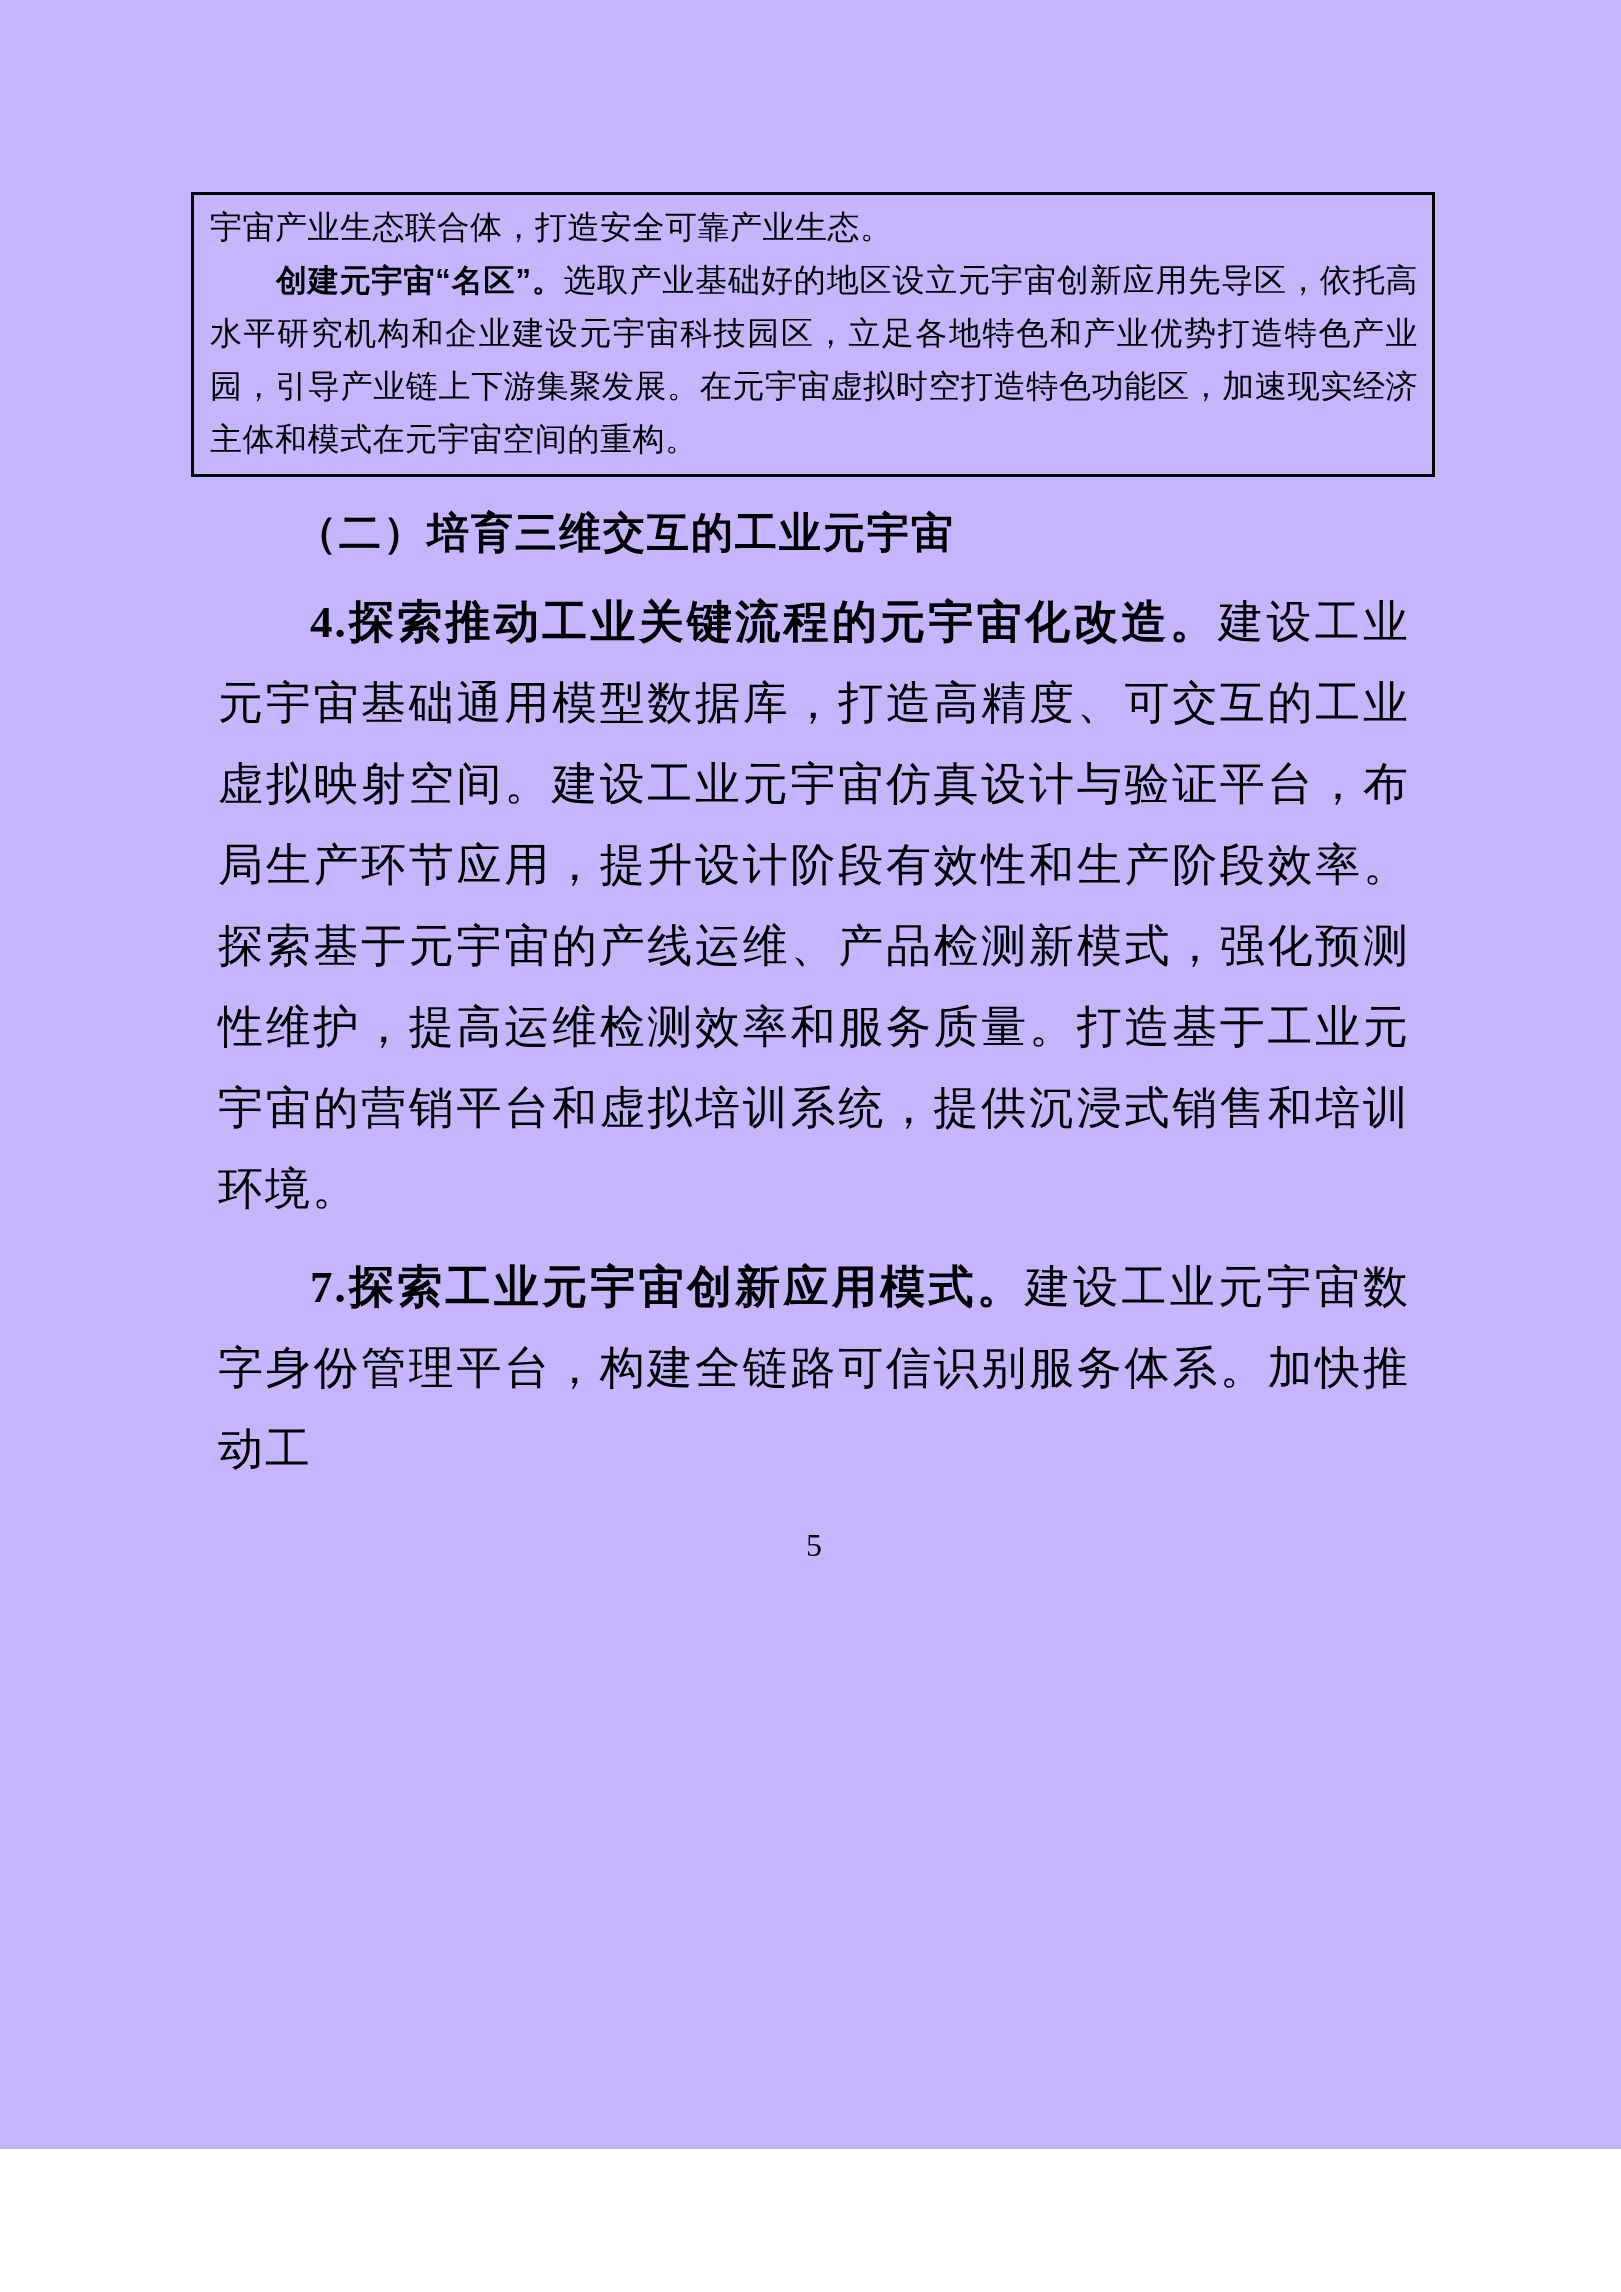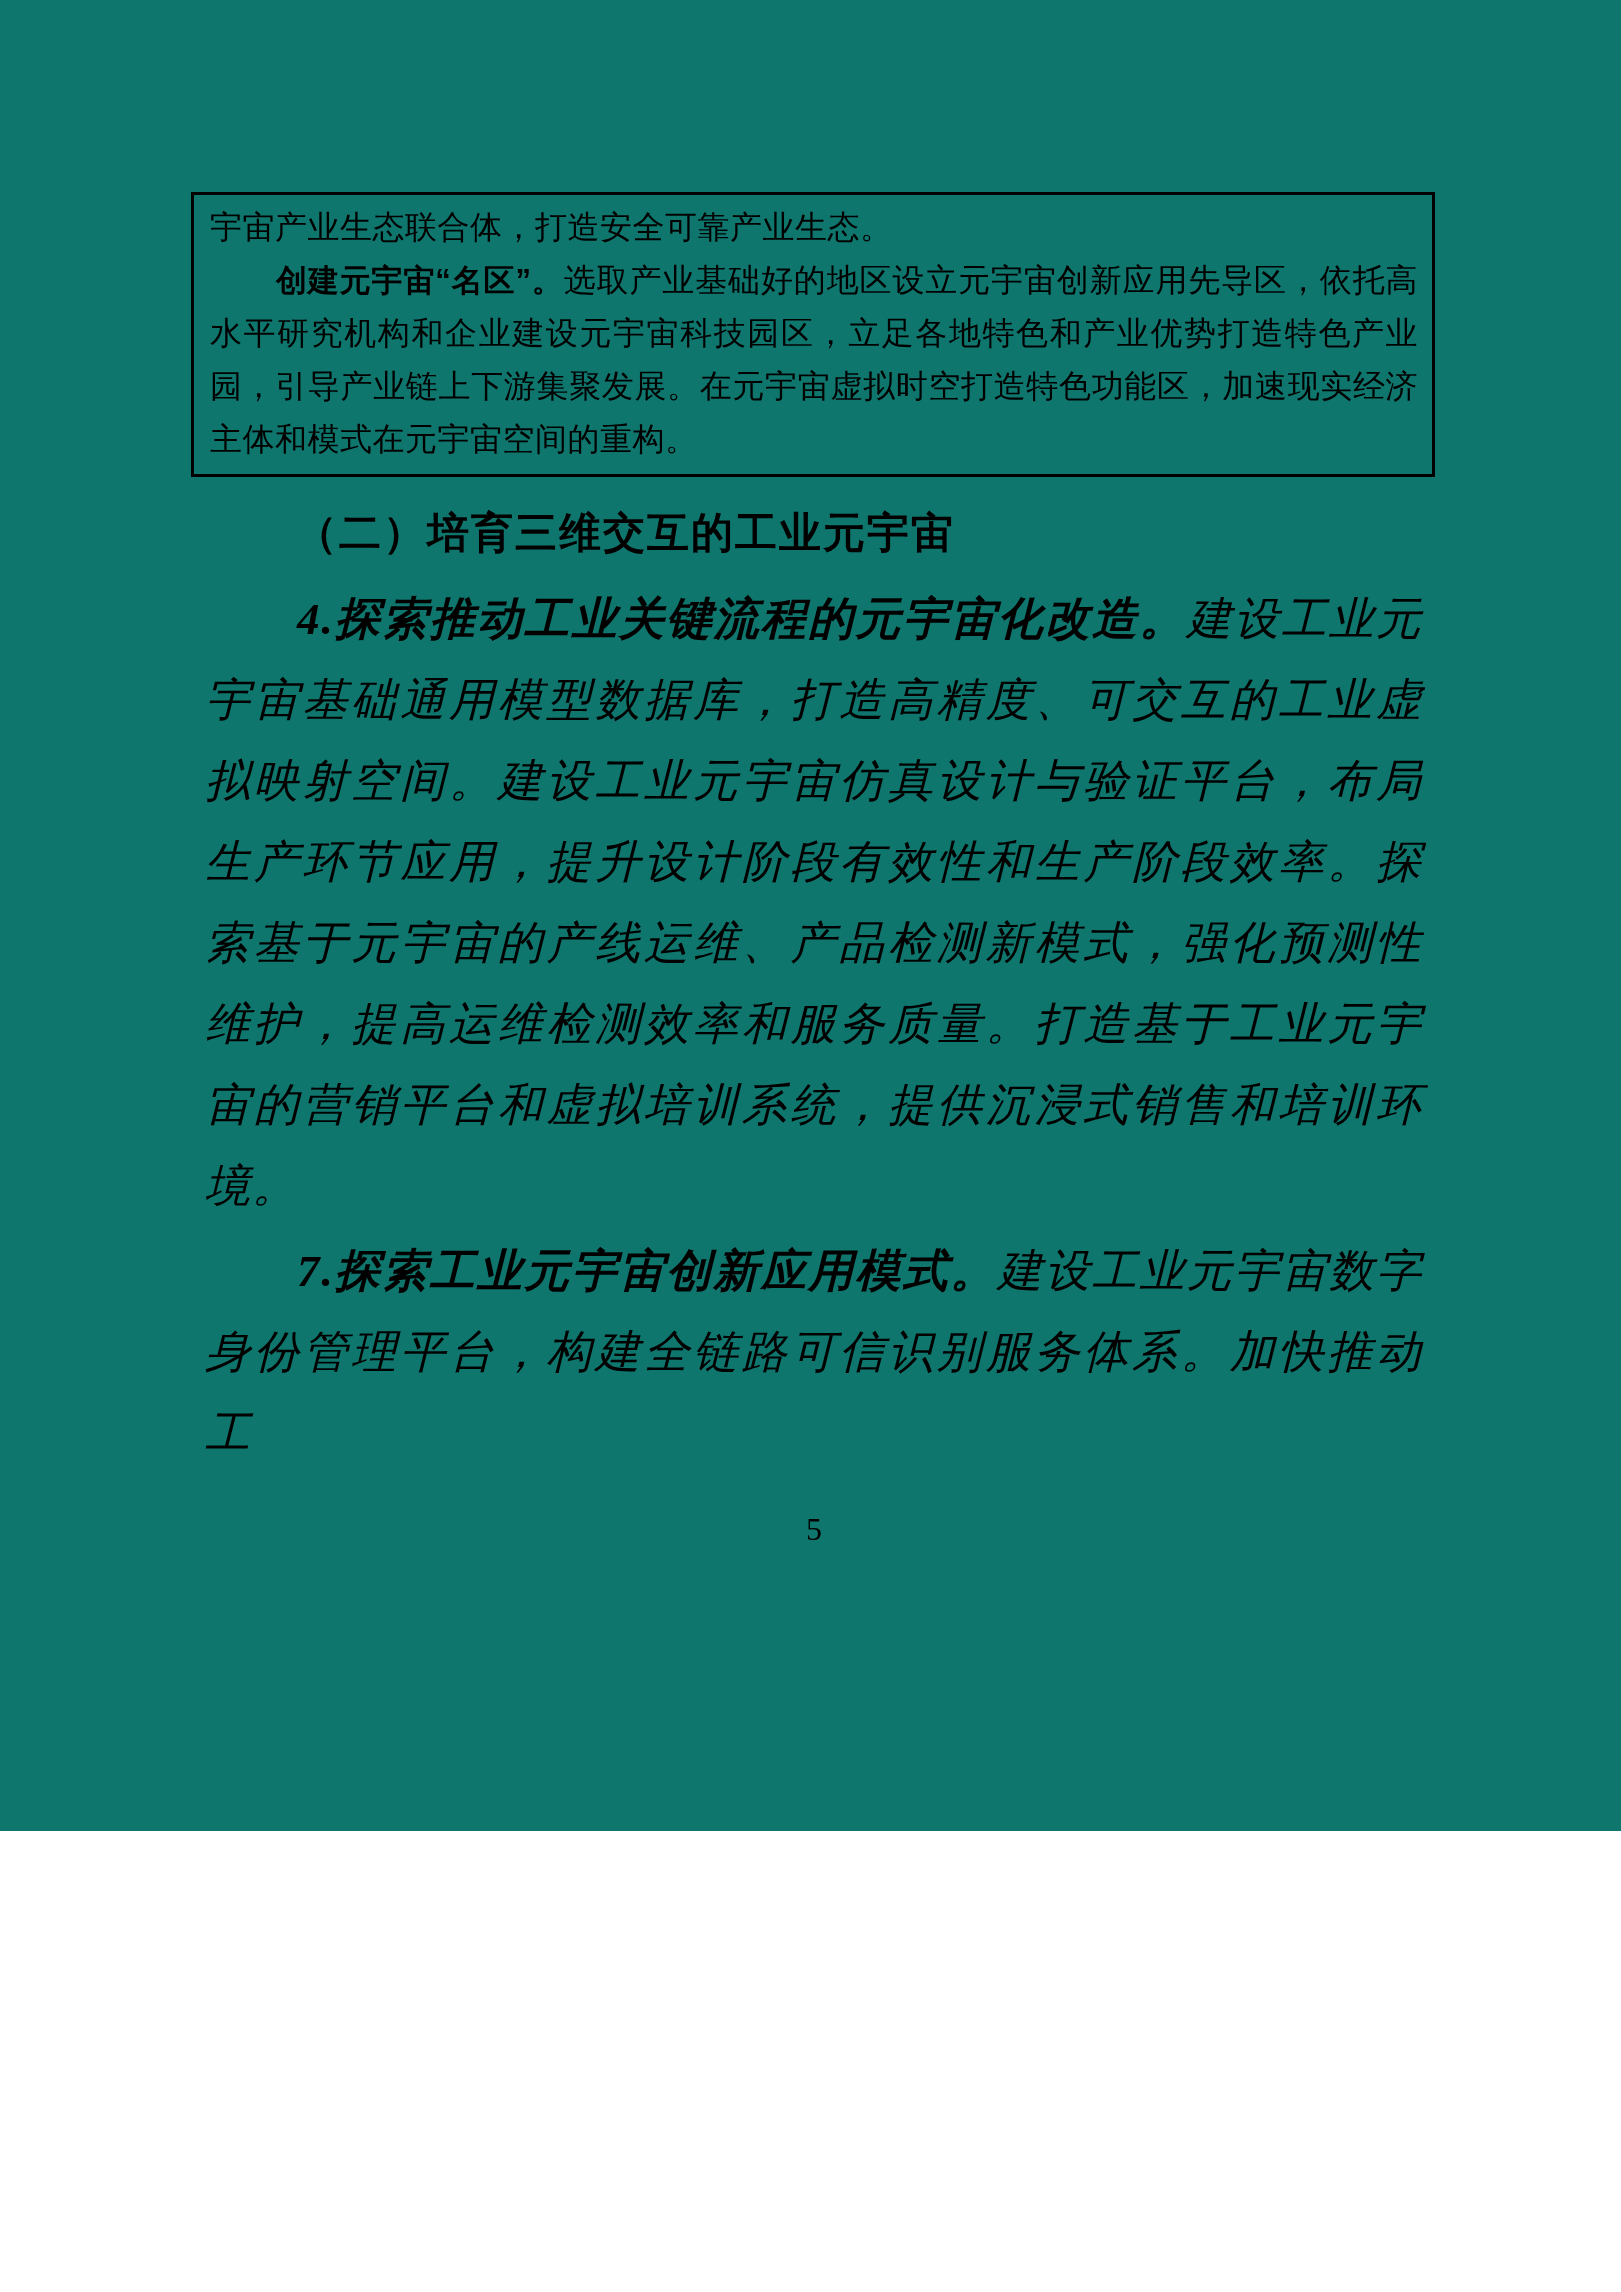--- a/index.html
+++ b/index.html
@@ -3,22 +3,22 @@
 <meta charset="utf-8">
 <style>
   html, body {
     margin: 0;
     padding: 0;
     background: #ffffff;
   }
   .page {
     position: relative;
     width: 1621px;
-    height: 1831px;
-    background: #0f766e;
+    height: 2149px;
+    background: #c4b5fd;
     color: #000000;
     font-family: "Liberation Serif", "DejaVu Serif", serif;
     box-sizing: border-box;
     padding: 192px 194px 0 201px;
     overflow: hidden;
   }
   
   .callout-box {
     border: 3.9px solid #000000;
     margin: 0 -7.8px 25.5px -9.8px;
@@ -47,22 +47,21 @@
     margin: 0 0 13.7px 0;
     text-indent: 94px;
     letter-spacing: 2px;
   }
   .body-para {
     font-size: 45px;
     line-height: 81px;
     letter-spacing: 2px;
     text-align: justify;
     text-indent: 92px;
-    margin: 4px;
-    font-style: italic;
+    margin: 17px;
   }
   .body-para .lead {
     font-weight: bold;
   }
   .page-number {
     margin-top: 39px;
     text-align: center;
     font-size: 32px;
     line-height: 33px;
   }

